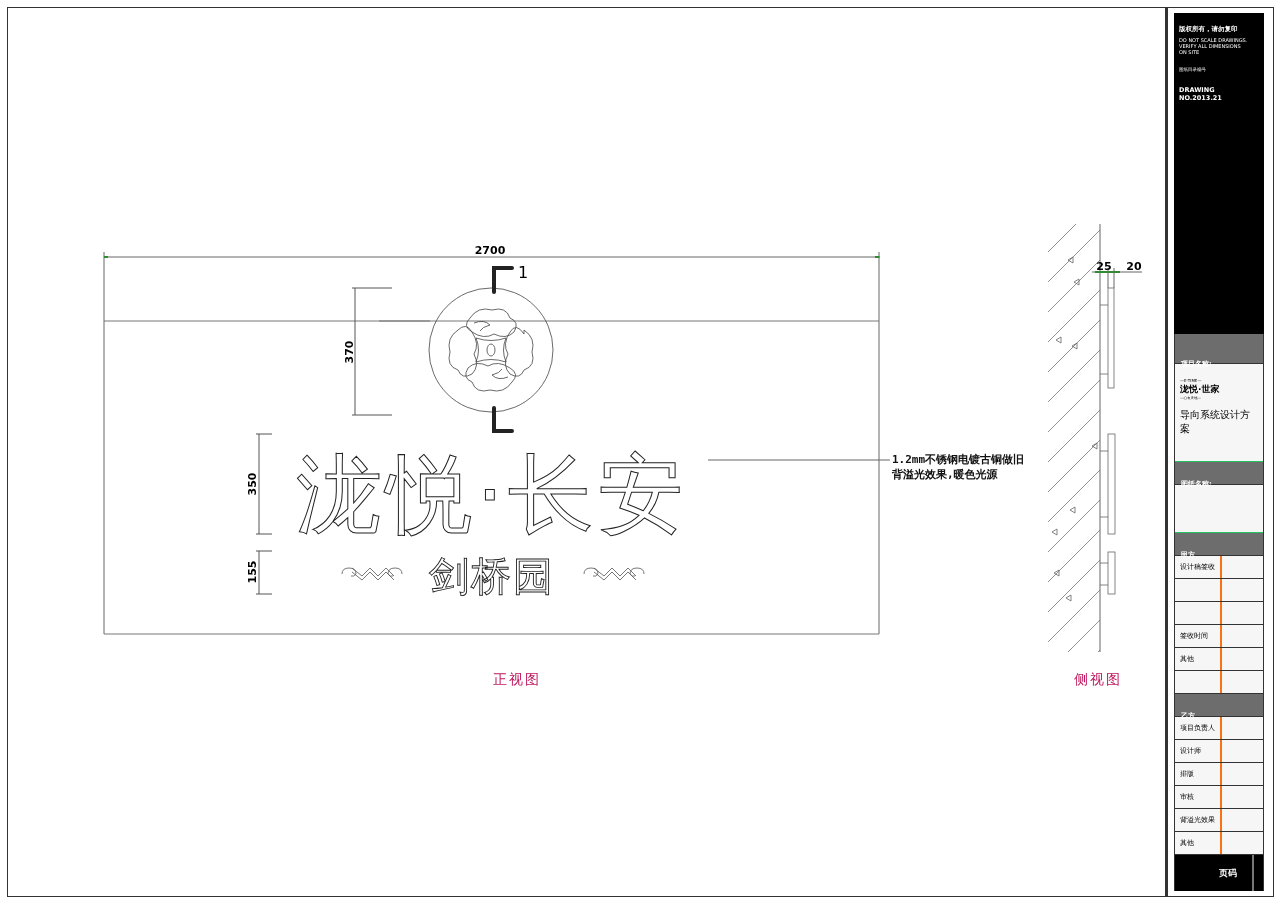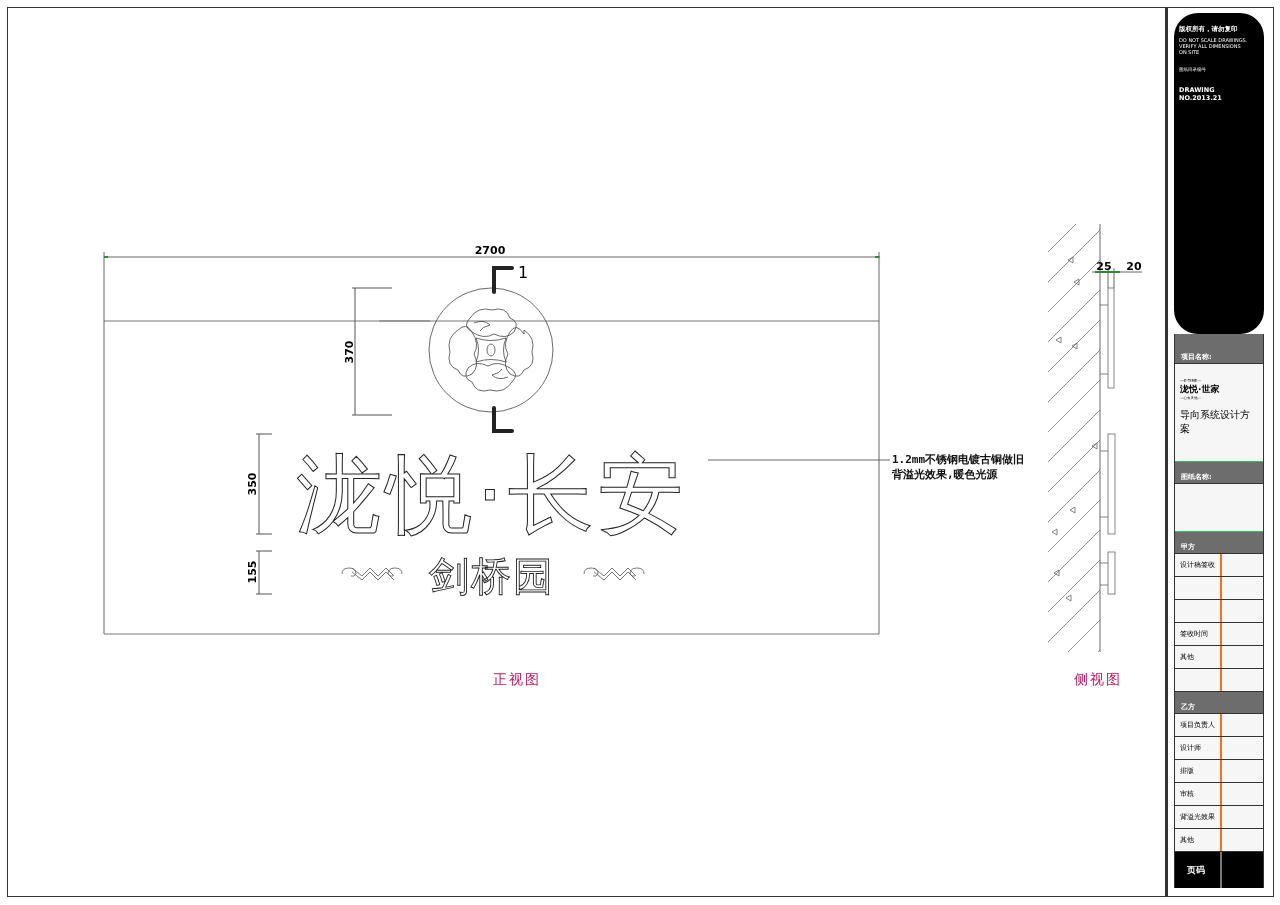--- a/index.html
+++ b/index.html
@@ -1,38 +1,38 @@
 <!DOCTYPE html>
 <html><head>
 <meta charset="utf-8">
 <style>
   html, body { margin:0; padding:0; background:#ffffff; }
   body { width:1280px; height:905px; position:relative; overflow:hidden; font-family:"DejaVu Sans","Liberation Sans",sans-serif; }
   .frame { position:absolute; left:7px; top:7px; width:1159px; height:890px; border:1px solid #333; box-sizing:border-box; }
   .tb-outer { position:absolute; left:1166px; top:7px; width:108px; height:890px; border:1px solid #333; border-left:2px solid #333; box-sizing:border-box; background:#fff; }
   .tb { position:absolute; left:1174px; top:13px; width:90px; }
-  .tb-black { background:#000; color:#fff; height:321px; padding:12px 5px; box-sizing:border-box;border-radius:24px; }
+  .tb-black { background:#000; color:#fff; height:321px; padding:12px 5px; box-sizing:border-box; }
   .tb-black .l1 { font-size:6.5px; font-weight:bold; }
   .tb-black .l2 { font-size:5px; line-height:6px; margin-top:3px; }
   .tb-black .l3 { font-size:4.5px; margin-top:12px; }
   .tb-black .l4 { font-size:6.5px; font-weight:bold; margin-top:14px; }
-  .tb-head { background:#6d6d6d; color:#fff; font-size:7px; font-weight:bold; padding:4px 6px; height:30px; line-height:38px; box-sizing:border-box; border-bottom:1px solid #333; }
+  .tb-head { background:#6d6d6d; color:#fff; font-size:7px; font-weight:bold; padding:11px 6px; height:30px; line-height:38px; box-sizing:border-box; border-bottom:1px solid #333; }
   .tb-head.short { height:22px; line-height:22px; }
   .tb-box { background:#f6f6f6; border-bottom:1px solid #22c55e; box-sizing:border-box; }
   .proj { height:98px; padding:14px 5px; }
   .proj .logo-top { font-size:4px; color:#000; }
   .proj .logo-main { font-size:9px; font-weight:bold; }
   .proj .logo-sub { font-size:3.5px; }
   .proj .pname { font-size:10px; font-weight:normal; margin-top:8px; }
   .drawname { height:48px; }
   .row { display:flex; height:22px; border-bottom:1px solid #333; background:#f6f6f6; }
   .row .c1 { width:47px; border-right:2px solid #f97316; font-size:7px; line-height:22px; padding-left:5px; box-sizing:border-box; white-space:nowrap; overflow:hidden; }
   .row .c2 { flex:1; }
   .pagerow { display:flex; height:36px; background:#000; color:#fff; }
-  .pagerow .c1 { width:47px; border-right:2px solid #777; font-size:9px; font-weight:bold; line-height:36px; padding-left:12px; box-sizing:border-box; }
+  .pagerow .c1 { width:47px; border-right:2px solid #777; font-size:9px; font-weight:bold; line-height:36px; padding-left:12px; box-sizing:border-box;margin-left:32px; }
   .tb-grid { border-left:1px solid #333; border-right:1px solid #333; }
   svg text { font-family:"DejaVu Sans","Liberation Sans",sans-serif; }
   .label { position:absolute; font-size:14px; color:#be185d; letter-spacing:2px; }
   .callout { position:absolute; left:892px; top:452px; font-size:11px; line-height:15px; font-family:"DejaVu Sans Mono","Liberation Mono",monospace; font-weight:bold; color:#111; }
 </style>
 </head>
 <body>
 
 <div class="frame"></div>
 

